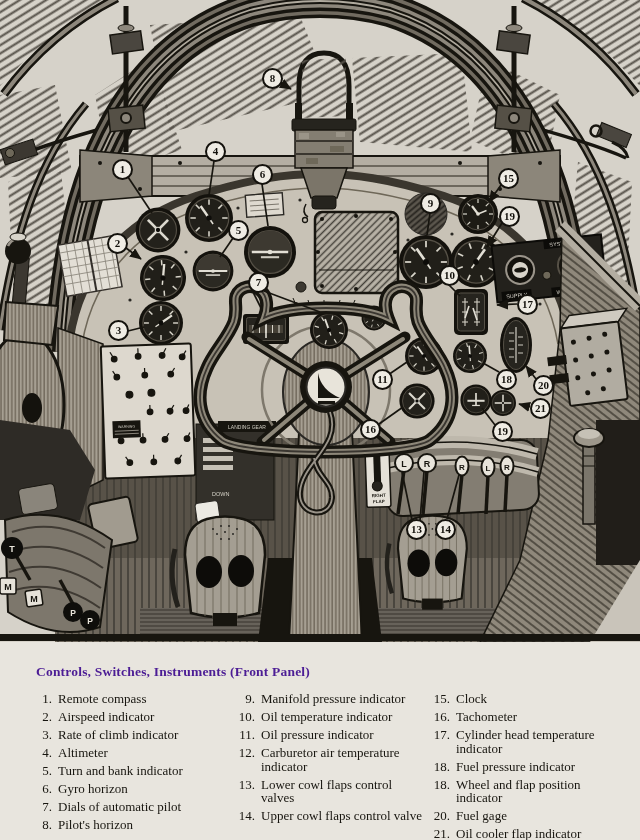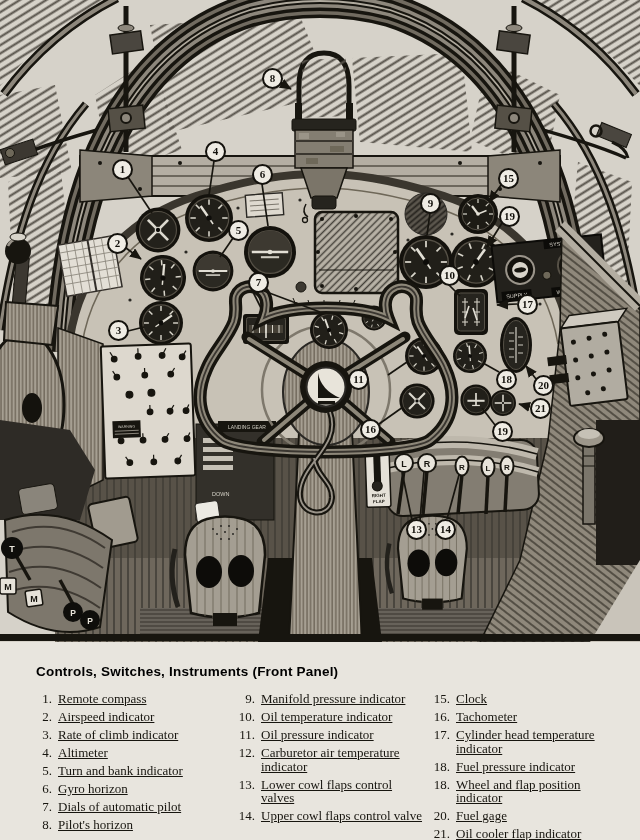--- a/index.html
+++ b/index.html
@@ -4,29 +4,29 @@
 <style>
   html,body{margin:0;padding:0;background:#b9b6af;}
   #page{position:relative;width:640px;height:840px;background:#e8e5de;overflow:hidden;
         font-family:"Liberation Serif",serif;color:#17150f;}
   #art{position:absolute;left:0;top:0;}
   svg text{font-family:"Liberation Sans",sans-serif;}
   .co{position:absolute;width:17px;height:17px;border:2px solid #14120d;border-radius:50%;
       background:#efece4;font:bold 11px/17px "Liberation Serif",serif;text-align:center;
       color:#14120d;z-index:5;}
   #legend{position:absolute;left:0;top:642px;width:640px;height:198px;background:#e8e5de;}
-  #legend-title{position:absolute;left:36px;top:22px;font-family:Liberation Sans, sans-serif;
-      font-weight:bold;font-size:13.5px;letter-spacing:.2px;color:#000000;}
+  #legend-title{position:absolute;left:36px;top:22px;font-family:Liberation Serif, serif;
+      font-weight:bold;font-size:13.5px;letter-spacing:.2px;color:#4c1d95;}
   .lcol{position:absolute;top:50px;}
   #lcol1{left:26px;width:176px;}
   #lcol2{left:229px;width:196px;}
   #lcol3{left:424px;width:204px;}
   .item{display:flex;margin-bottom:4.5px;font-size:13px;line-height:13.5px;}
   .num{flex:none;width:26px;text-align:right;margin-right:6px;}
-  .txt{flex:1;text-decoration:underline;}
+  .txt{flex:1;}
 </style>
 </head>
 <body>
 
 <div id="page">
 
 <svg id="art" width="640" height="642" viewBox="0 0 640 642">
 <defs>
   <pattern id="hsky" width="7" height="7" patternUnits="userSpaceOnUse" patternTransform="rotate(-32)">
     <path d="M0,3.5 H7" stroke="#56524a" stroke-width="2.1"></path>
@@ -636,21 +636,21 @@
 <div class="co" style="left:112px;top:159px"><span>1</span></div>
 <div class="co" style="left:107px;top:233px"><span>2</span></div>
 <div class="co" style="left:108px;top:320px"><span>3</span></div>
 <div class="co" style="left:205px;top:141px"><span>4</span></div>
 <div class="co" style="left:228px;top:220px"><span>5</span></div>
 <div class="co" style="left:252px;top:164px"><span>6</span></div>
 <div class="co" style="left:248px;top:272px"><span>7</span></div>
 <div class="co" style="left:262px;top:68px"><span>8</span></div>
 <div class="co" style="left:420px;top:193px"><span>9</span></div>
 <div class="co" style="left:439px;top:265px"><span>10</span></div>
-<div class="co" style="left:348px;top:369px"><span>11</span></div>
+<div class="co" style="left:372px;top:369px"><span>11</span></div>
 <div class="co" style="left:360px;top:419px"><span>16</span></div>
 <div class="co" style="left:406px;top:519px"><span>13</span></div>
 <div class="co" style="left:435px;top:519px"><span>14</span></div>
 <div class="co" style="left:498px;top:168px"><span>15</span></div>
 <div class="co" style="left:499px;top:206px"><span>19</span></div>
 <div class="co" style="left:517px;top:294px"><span>17</span></div>
 <div class="co" style="left:496px;top:369px"><span>18</span></div>
 <div class="co" style="left:492px;top:421px"><span>19</span></div>
 <div class="co" style="left:533px;top:375px"><span>20</span></div>
 <div class="co" style="left:530px;top:398px"><span>21</span></div>

